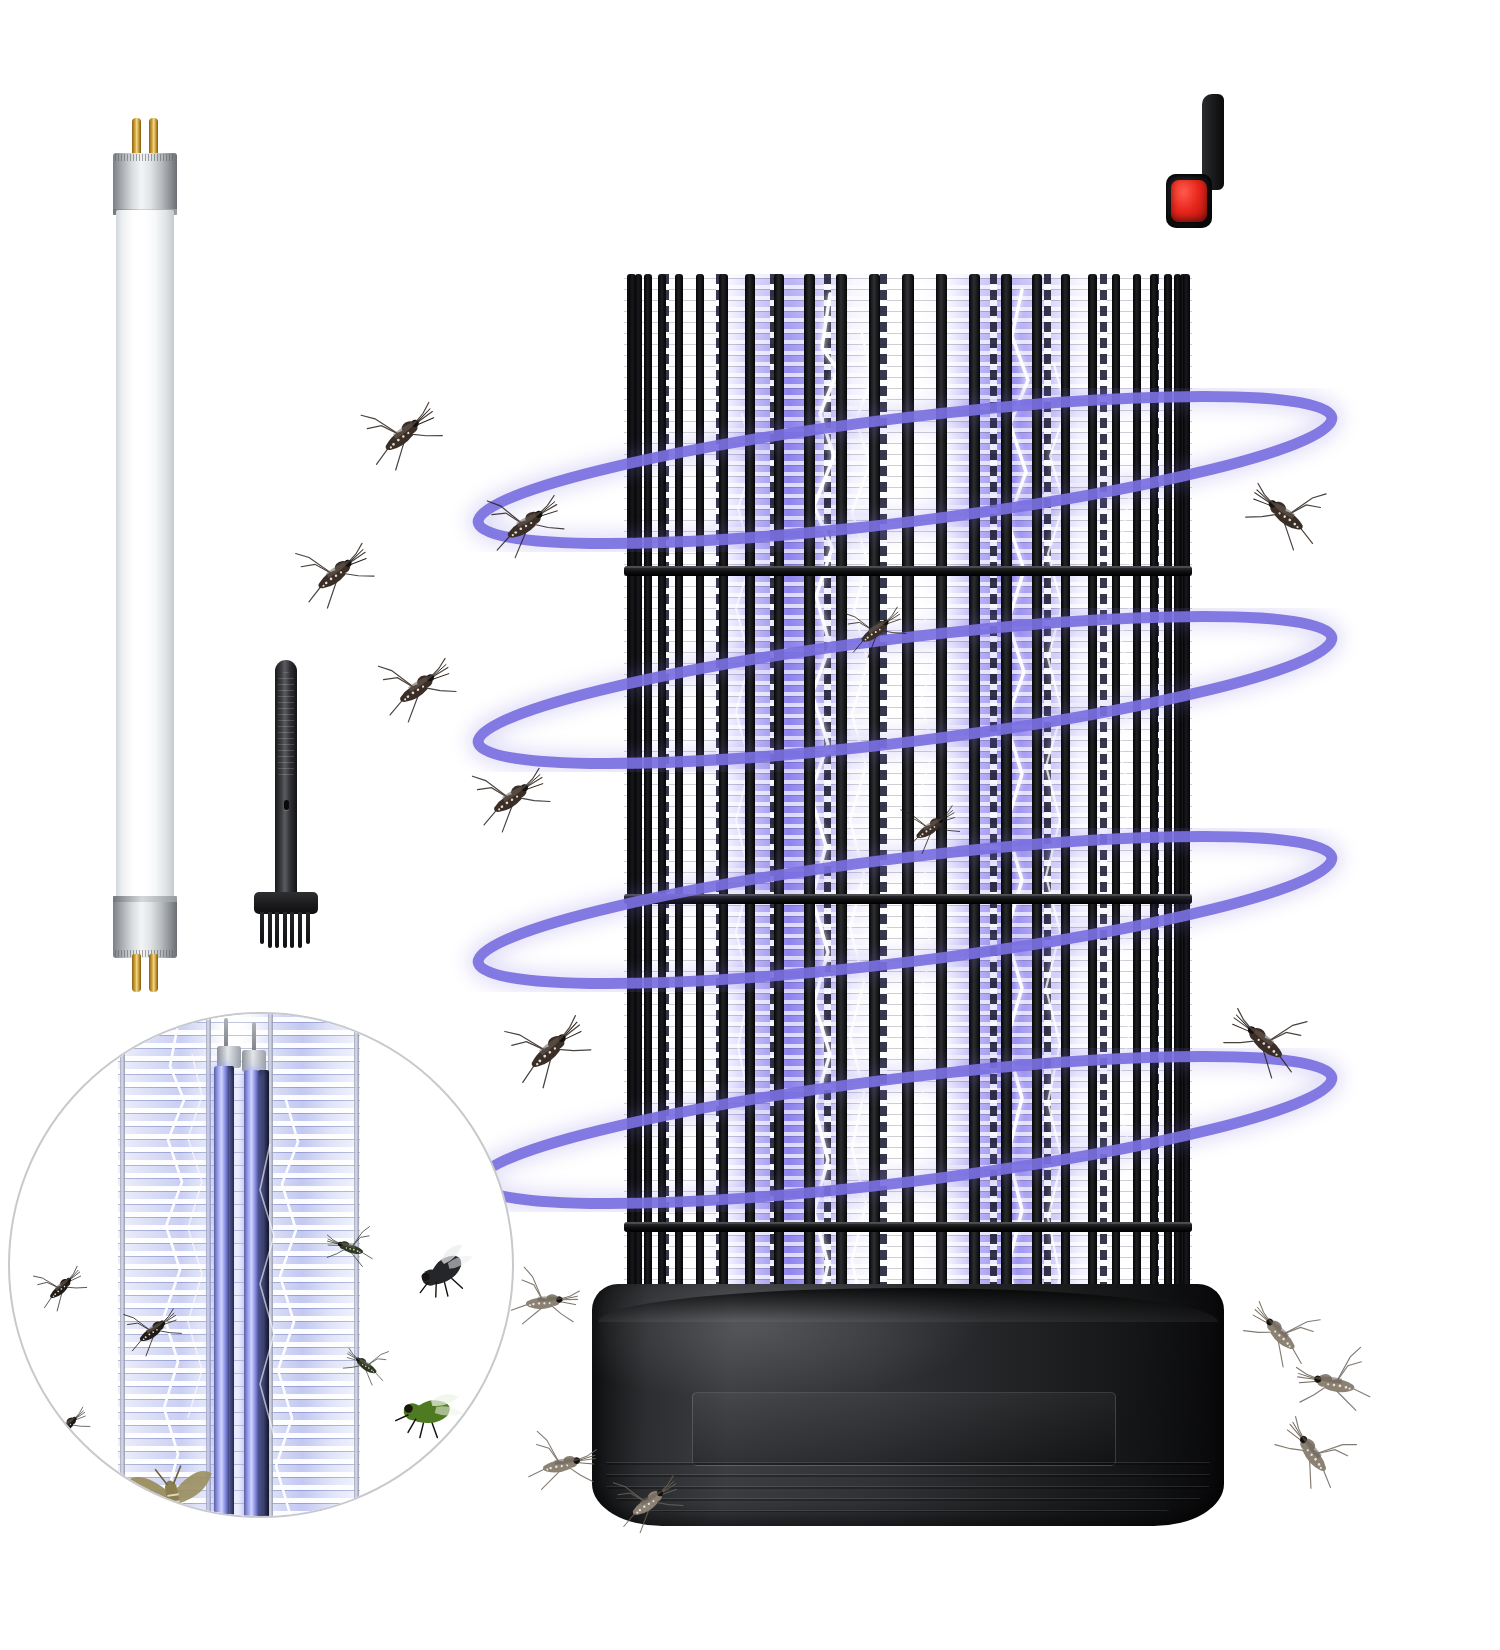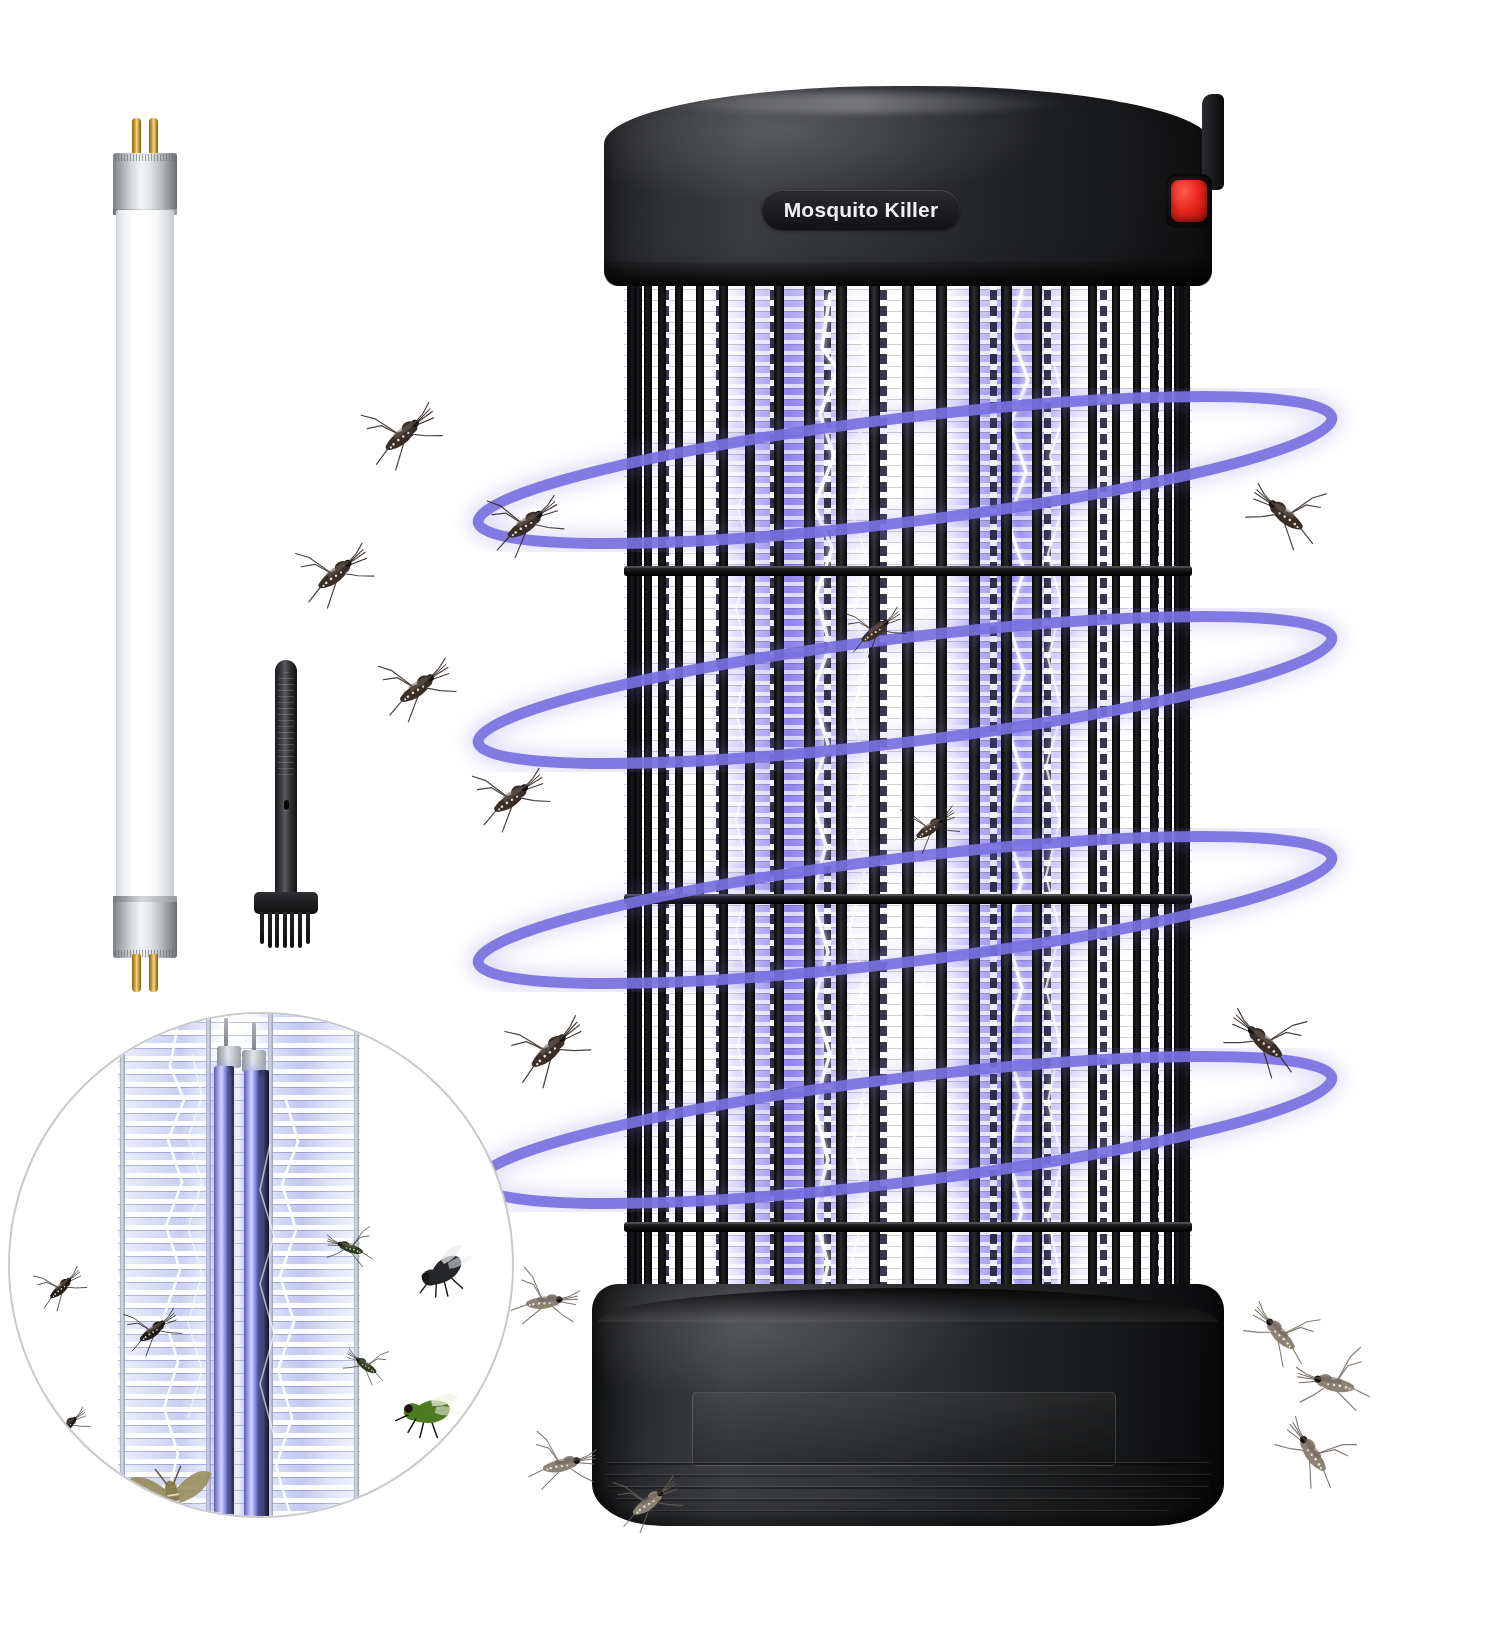--- a/index.html
+++ b/index.html
@@ -437,27 +437,20 @@
           <div class="cage-bar" style="left: 556.455px; width: 7.03646px; background: linear-gradient(90deg, rgb(5, 5, 6) 0%, rgb(24, 25, 28) 45%, rgb(6, 6, 7) 100%);"></div>
           <div class="cage-bar" style="left: 558.5px; width: 7px; background: linear-gradient(90deg, rgb(5, 5, 6) 0%, rgb(24, 25, 28) 45%, rgb(6, 6, 7) 100%);"></div>
         </div>
       <div id="cage-rings">
           <div class="cage-ring" style="top: 292px;"></div>
           <div class="cage-ring" style="top: 620px;"></div>
           <div class="cage-ring" style="top: 948px;"></div>
         </div>
     </div>
 
-    <div id="zapper-top">
-      <div id="zapper-top-shine"></div>
-      <div id="brand-badge">
-        <span>Mosquito Killer</span>
-      </div>
-      <div id="zapper-top-rim"></div>
-    </div>
     <div id="top-hinge"></div>
     <div id="power-button-well"></div>
     <div id="power-button"></div>
 
     <div id="zapper-base">
       <div id="base-lip"></div>
       <div id="base-tray"></div>
       <div id="base-ridges"></div>
     </div>
   </div>

